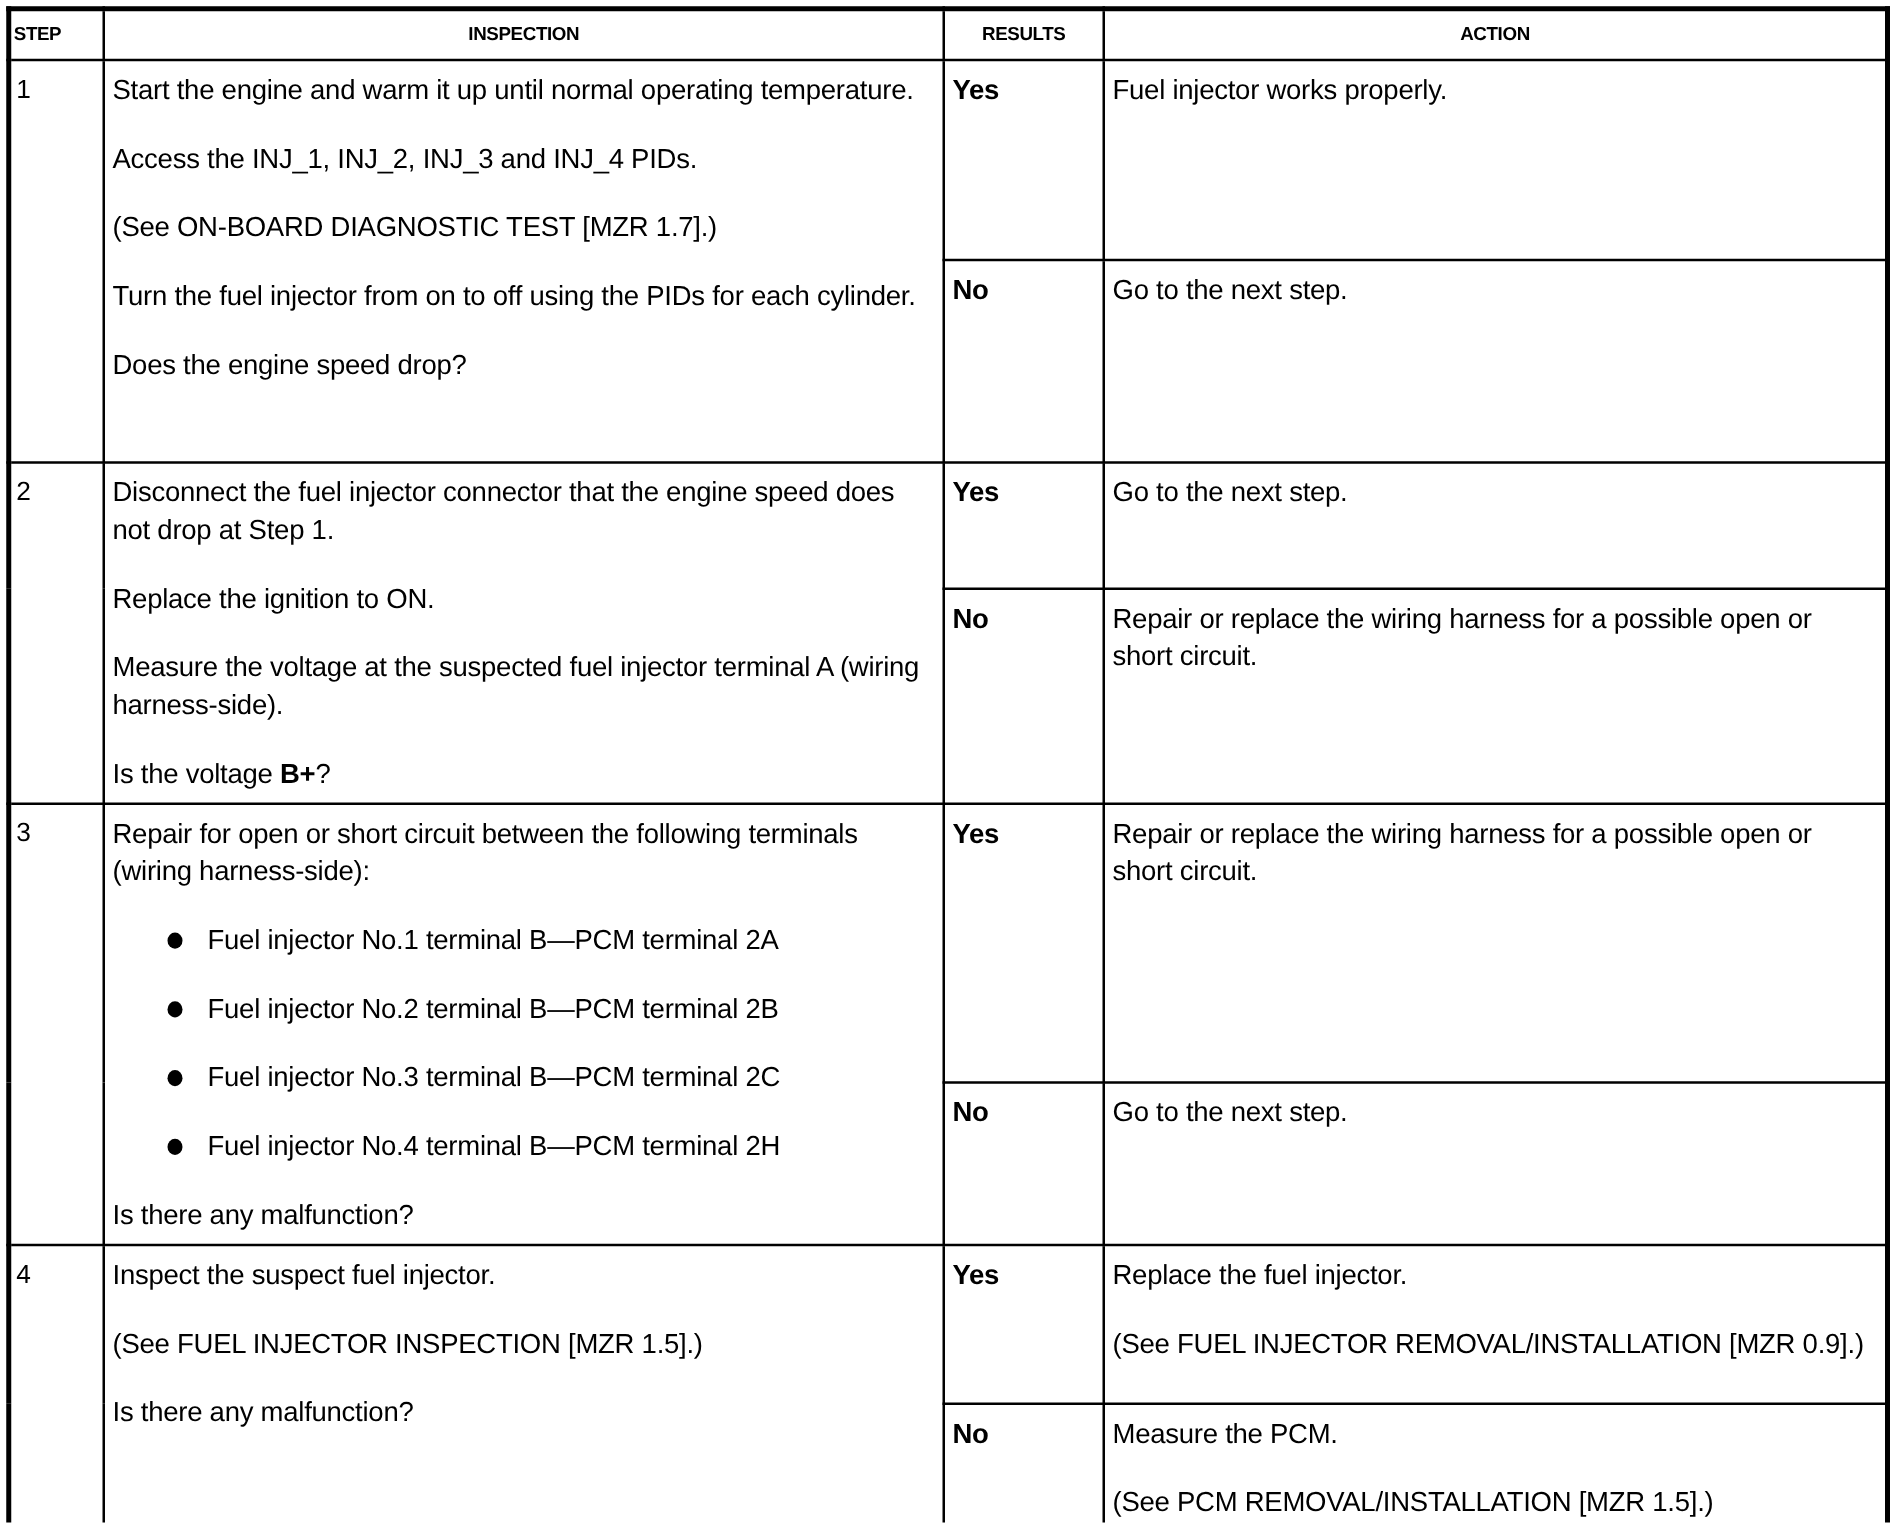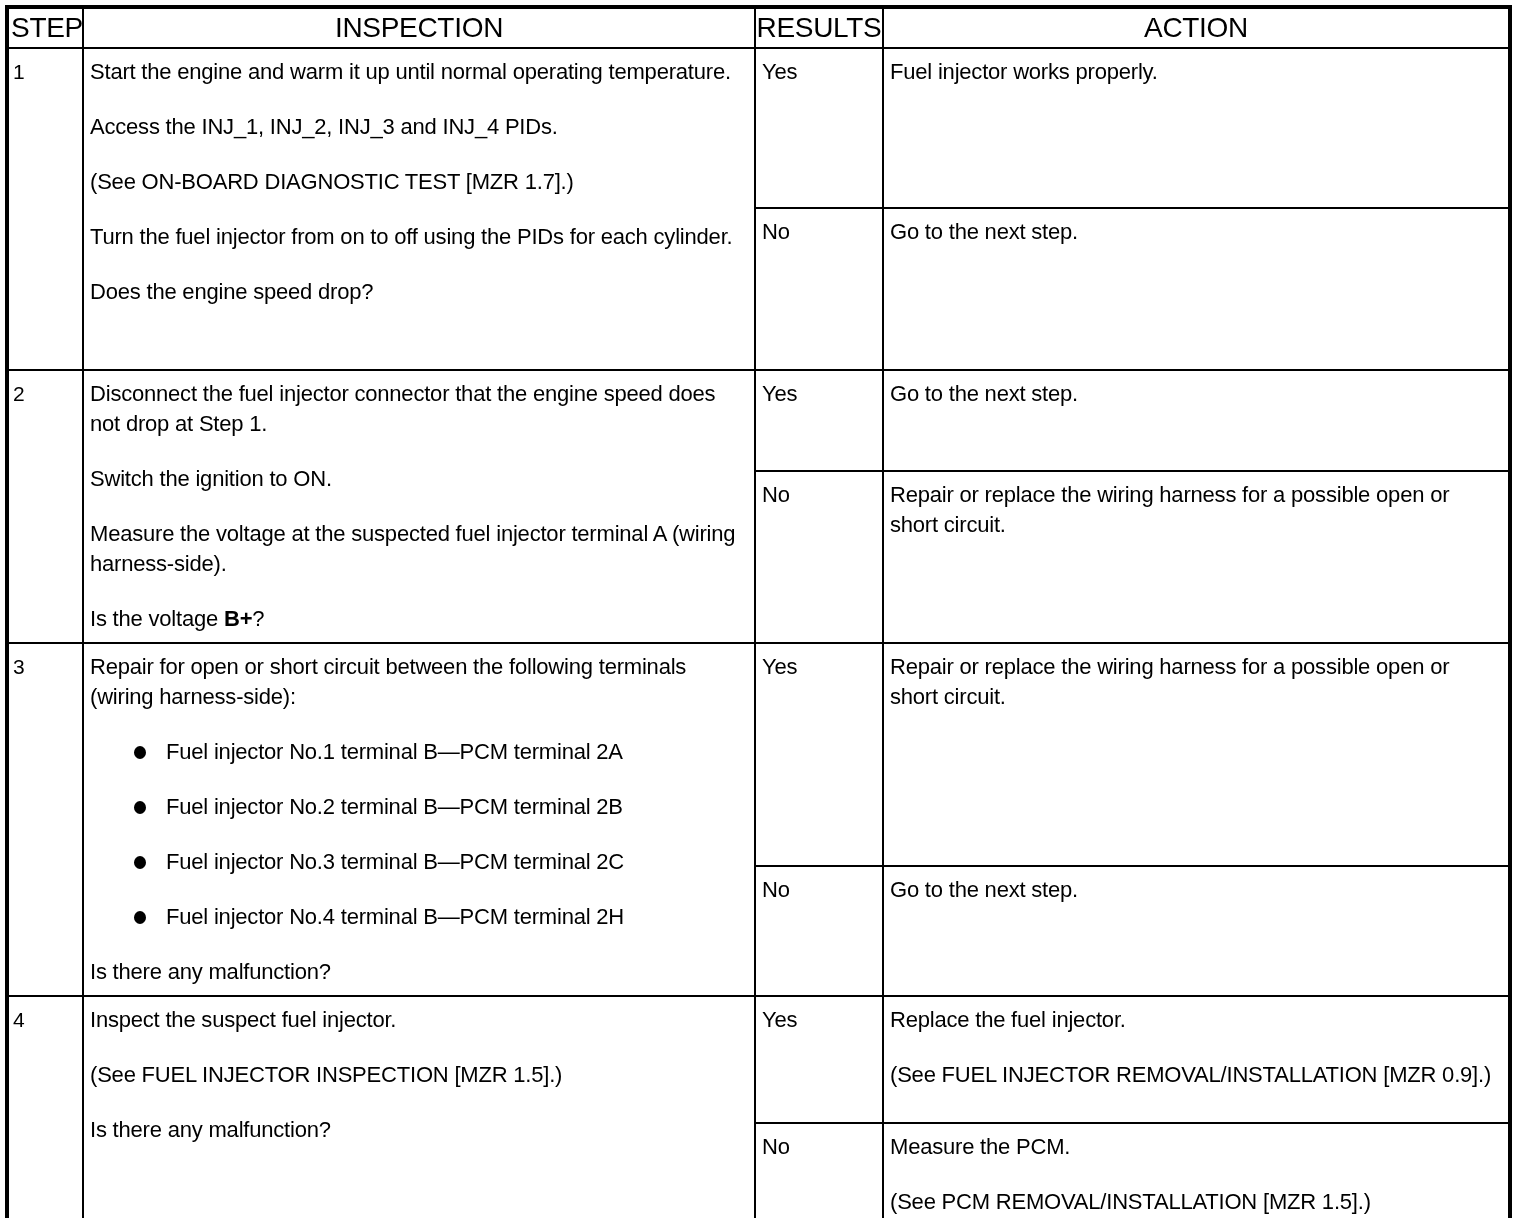--- a/index.html
+++ b/index.html
@@ -23,22 +23,22 @@
     border-collapse: collapse;
     table-layout: fixed;
     border: 4px solid #000;
   }
   .doc-table th, .doc-table td {
     border: 2px solid #000;
     vertical-align: top;
     padding: 0;
   }
   .doc-table th {
-    font-weight: normal;
-    font-size: 28px;
+    font-weight: bold;
+    font-size: 15px;
     text-align: center;
     height: 38px;
     line-height: 38px;
     letter-spacing: -0.3px;
   }
   .doc-table th.step-h {
     text-align: left;
     padding-left: 2px;
   }
   .cell-step {
@@ -49,20 +49,21 @@
   .cell-insp, .cell-res, .cell-act {
     font-size: 22px;
     line-height: 30px;
     letter-spacing: -0.2px;
   }
   .cell-insp {
     padding: 8px 12px 8px 6px !important;
   }
   .cell-res {
     padding: 8px 4px 8px 6px !important;
+    font-weight: bold;
   }
   .cell-act {
     padding: 8px 12px 8px 6px !important;
     margin-left: 12px;
   }
   .para {
     margin: 0 0 25px 0;
   }
   .para:last-child {
     margin-bottom: 0;
@@ -129,21 +130,21 @@
       <td class="cell-res">No</td>
       <td class="cell-act">
         <p class="para">Go to the next step.</p>
       </td>
     </tr>
 
     <tr style="height:98px">
       <td rowspan="2" class="cell-step">2</td>
       <td rowspan="2" class="cell-insp">
         <p class="para">Disconnect the fuel injector connector that the engine speed does not drop at Step 1.</p>
-        <p class="para">Switch the ignition to ON.</p>
+        <p class="para">Replace the ignition to ON.</p>
         <p class="para">Measure the voltage at the suspected fuel injector terminal A (wiring harness-side).</p>
         <p class="para"><span>Is the voltage </span><b class="strong">B+</b><span>?</span></p>
       </td>
       <td class="cell-res">Yes</td>
       <td class="cell-act">
         <p class="para">Go to the next step.</p>
       </td>
     </tr>
     <tr style="height:168px">
       <td class="cell-res">No</td>

